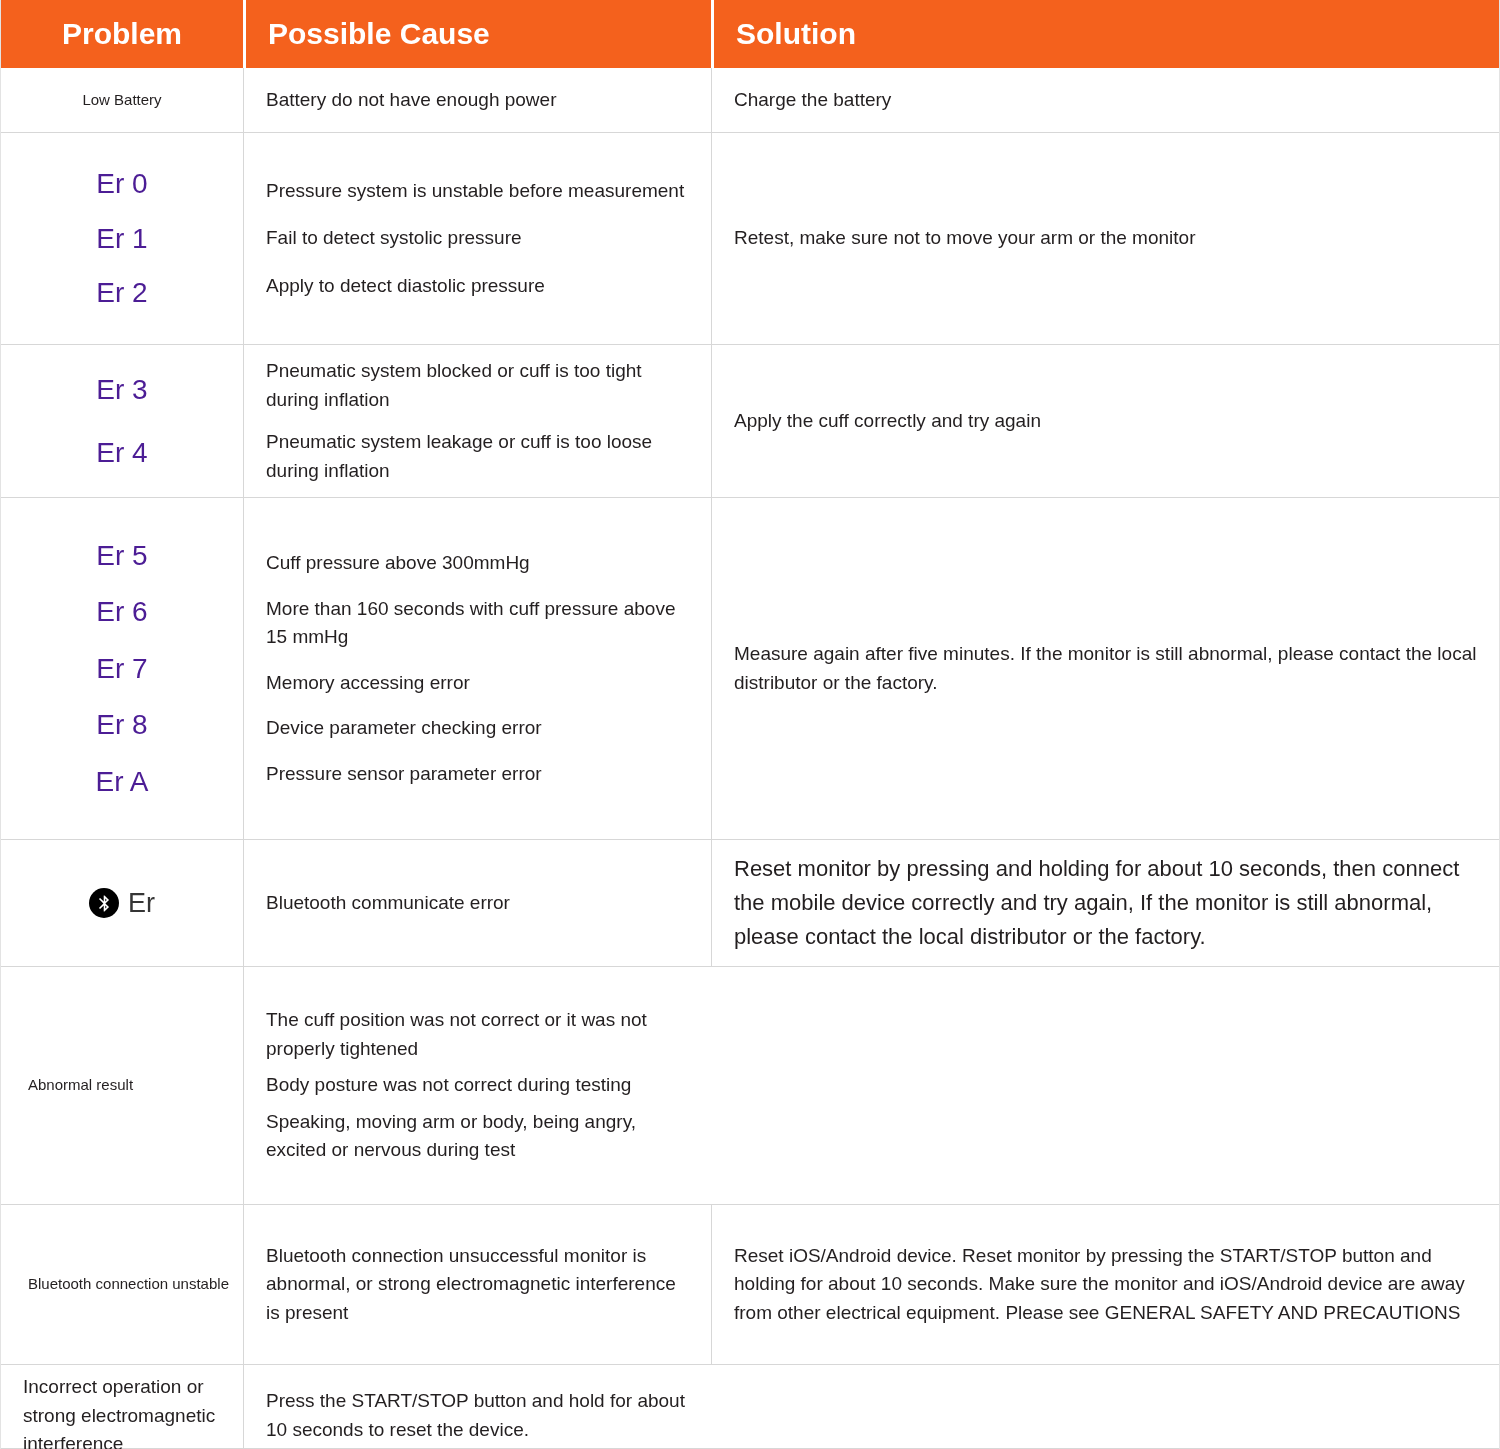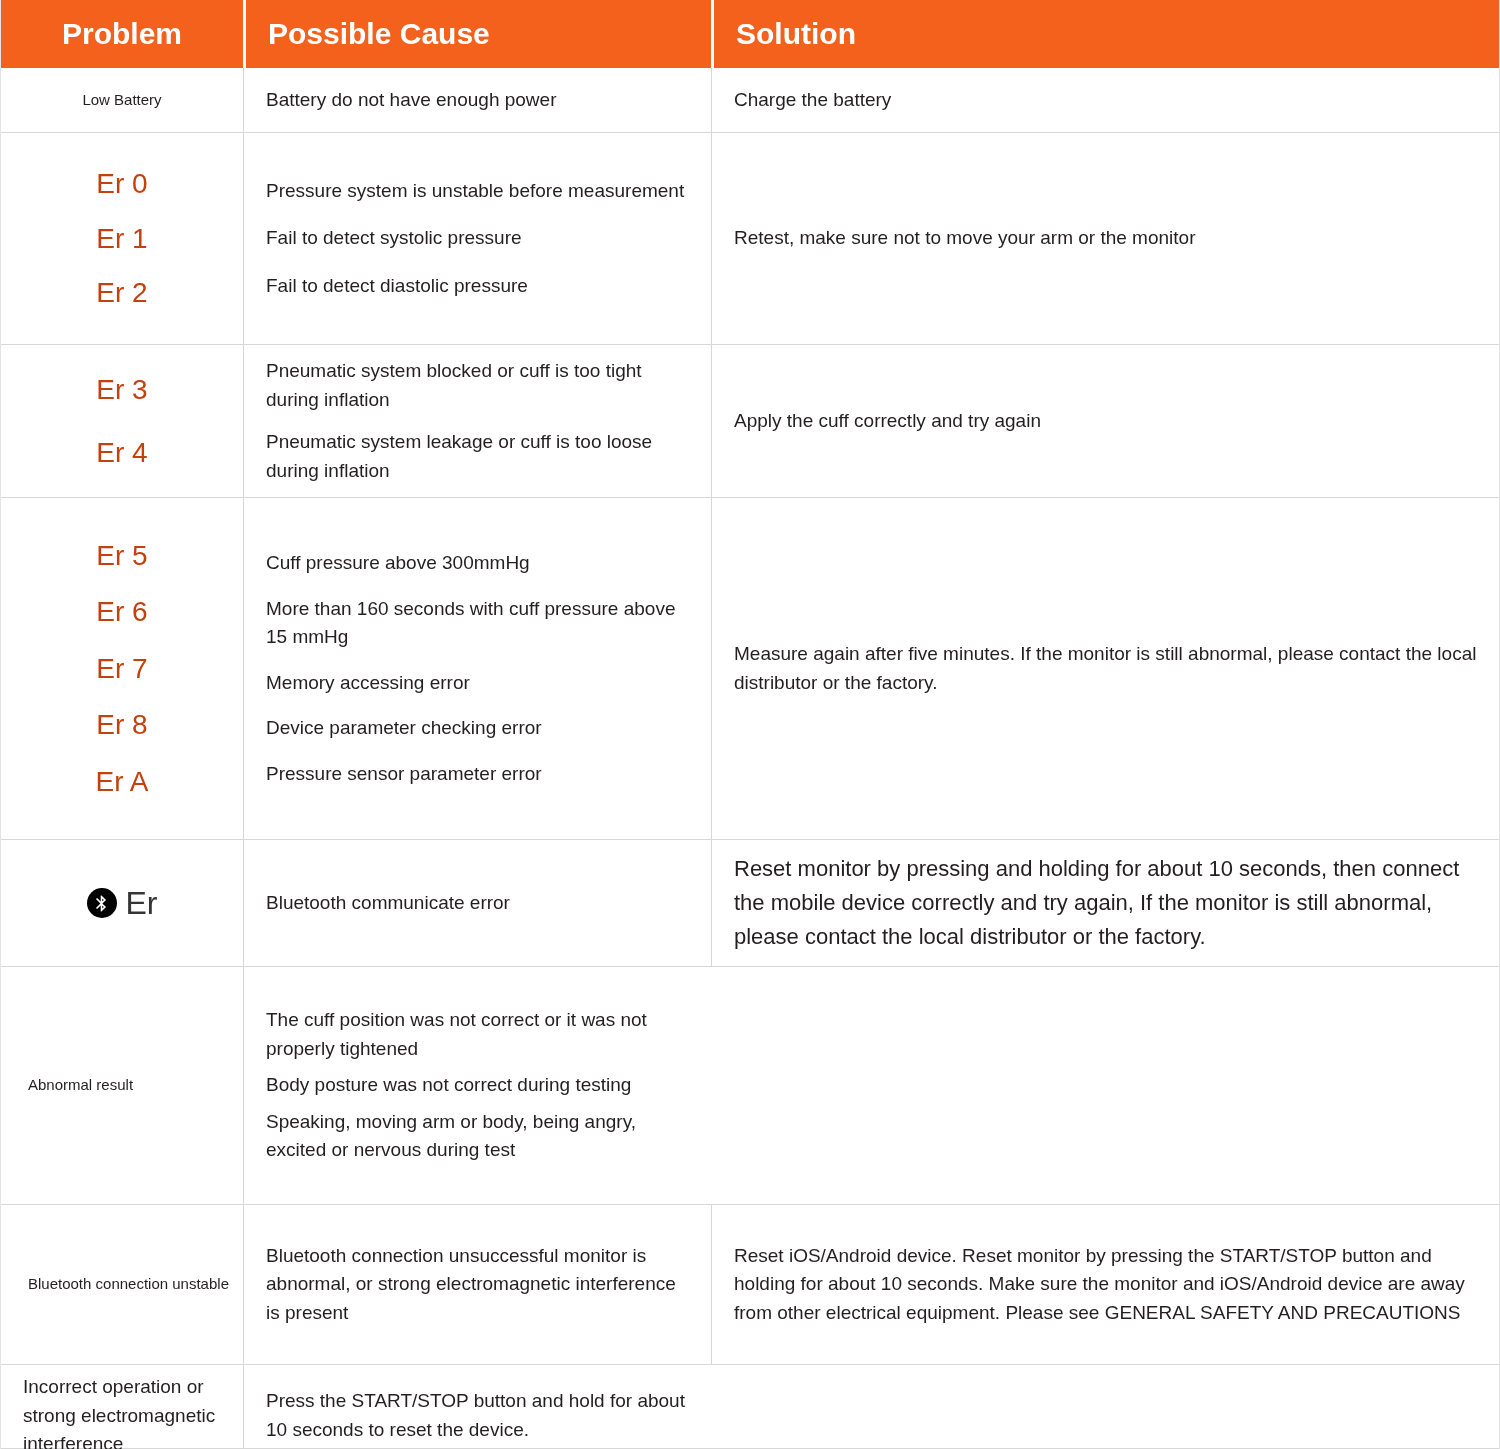--- a/index.html
+++ b/index.html
@@ -42,21 +42,21 @@
     display: flex;
     flex-direction: column;
     justify-content: center;
   }
   .cell + .cell { border-left: 1px solid #d7d7d7; }
   .cell p { margin: 0; font-size: 19px; line-height: 1.5; }
 
   .problem-cell { align-items: center; text-align: center; padding-left: 12px; padding-right: 12px; }
   .problem-cell.left { align-items: flex-start; text-align: right; padding-left: 27px; }
   .problem-cell p { font-size: 15px; }
-  .er { font-size: 28px; color: #c2410c; line-height: 1.2; }
+  .er { font-size: 28px; color: #4c1d95; line-height: 1.2; }
 
   .r1 { height: 65px; }
   .r2 { height: 212px; }
   .r3 { height: 153px; }
   .r4 { height: 342px; }
   .r5 { height: 127px; }
   .r6 { height: 238px; }
   .r7 { height: 160px; }
   .r8 { height: 84px; }
 
@@ -67,21 +67,21 @@
   .r4 .problem-cell { gap: 23px; }
   .r4 .cause-cell   { gap: 17px; }
   .r6 .cause-cell   { gap: 8px; }
   .r6 .solution-cell{ gap: 38px; }
   .r5 .solution-cell p { font-size: 22px; line-height: 1.55; }
 
   .bt-problem {
     display: flex;
     align-items: center;
     gap: 9px;
-    font-size: 32px;
+    font-size: 27px;
     color: #353535;
   }
   .bt-icon {
     width: 30px;
     height: 30px;
     border-radius: 50%;
     background: #000000;
     display: inline-flex;
     align-items: center;
     justify-content: center;
@@ -114,21 +114,21 @@
 
   <div class="row r2">
     <div class="cell problem-cell">
       <div class="er">Er 0</div>
       <div class="er">Er 1</div>
       <div class="er">Er 2</div>
     </div>
     <div class="cell cause-cell">
       <p>Pressure system is unstable before measurement</p>
       <p>Fail to detect systolic pressure</p>
-      <p>Fail to detect diastolic pressure</p>
+      <p>Apply to detect diastolic pressure</p>
     </div>
     <div class="cell solution-cell">
       <p>Retest, make sure not to move your arm or the monitor</p>
     </div>
   </div>
 
   <div class="row r3">
     <div class="cell problem-cell">
       <div class="er">Er 3</div>
       <div class="er">Er 4</div>

